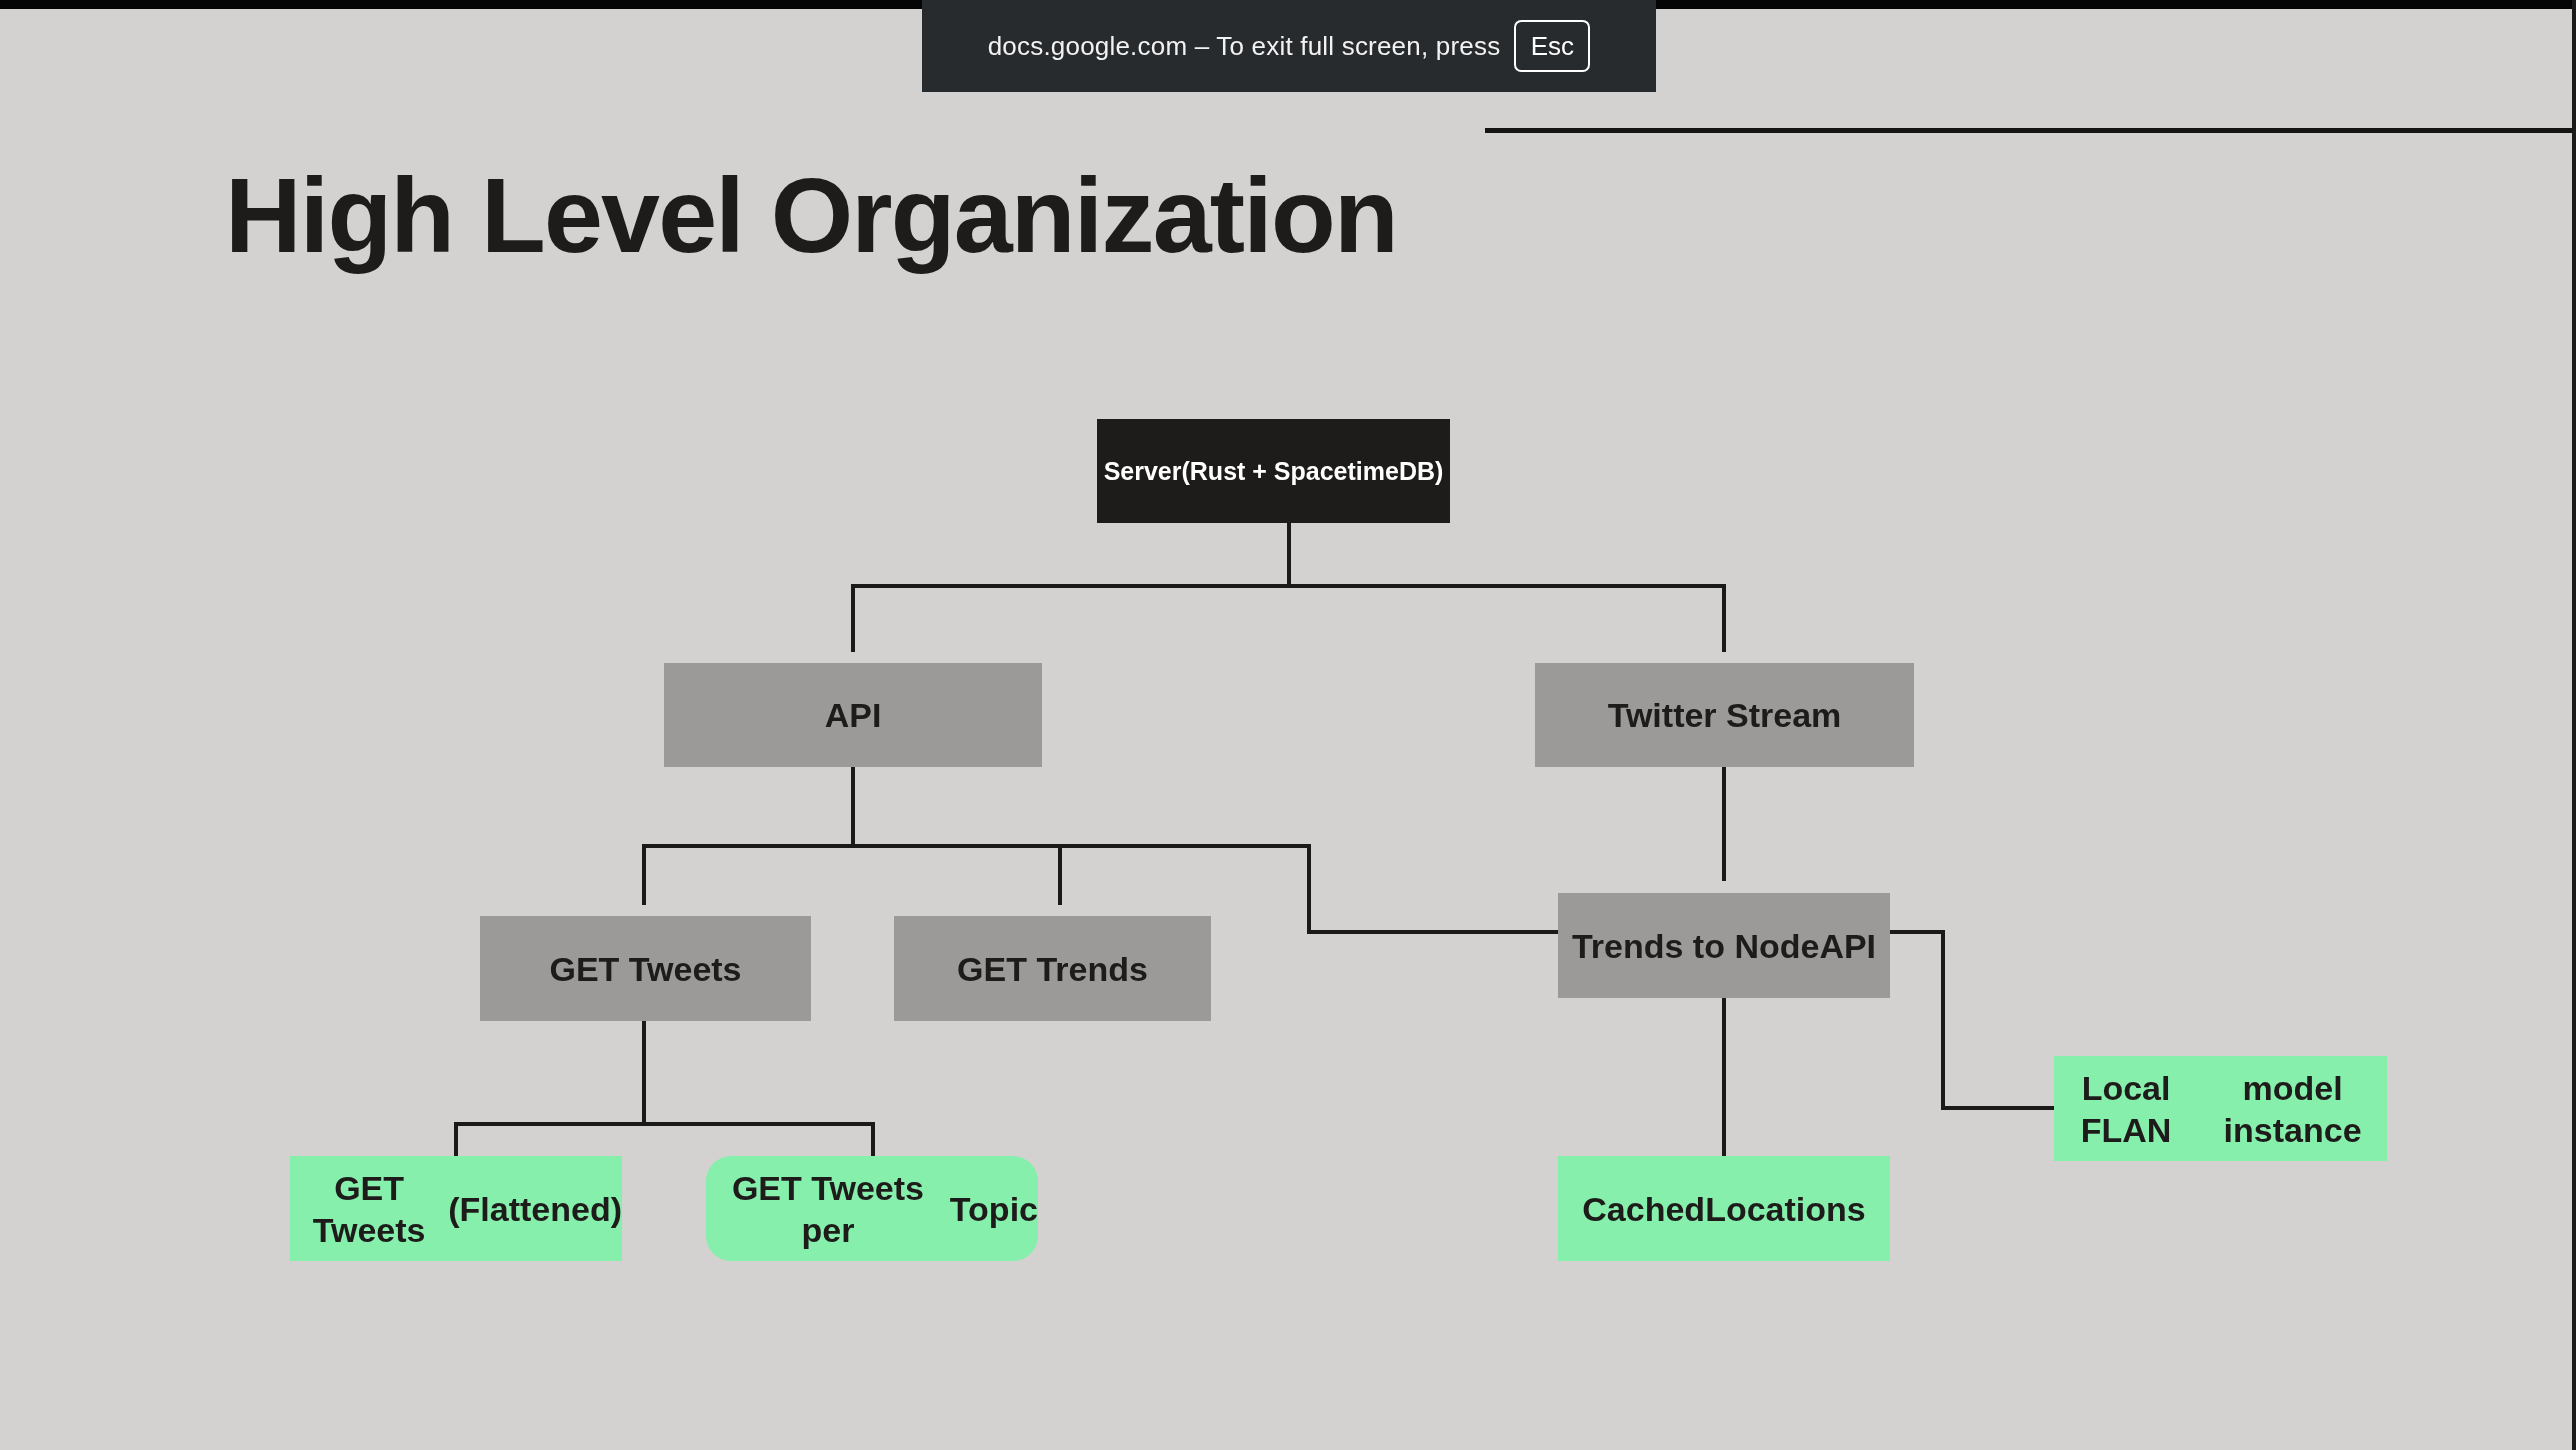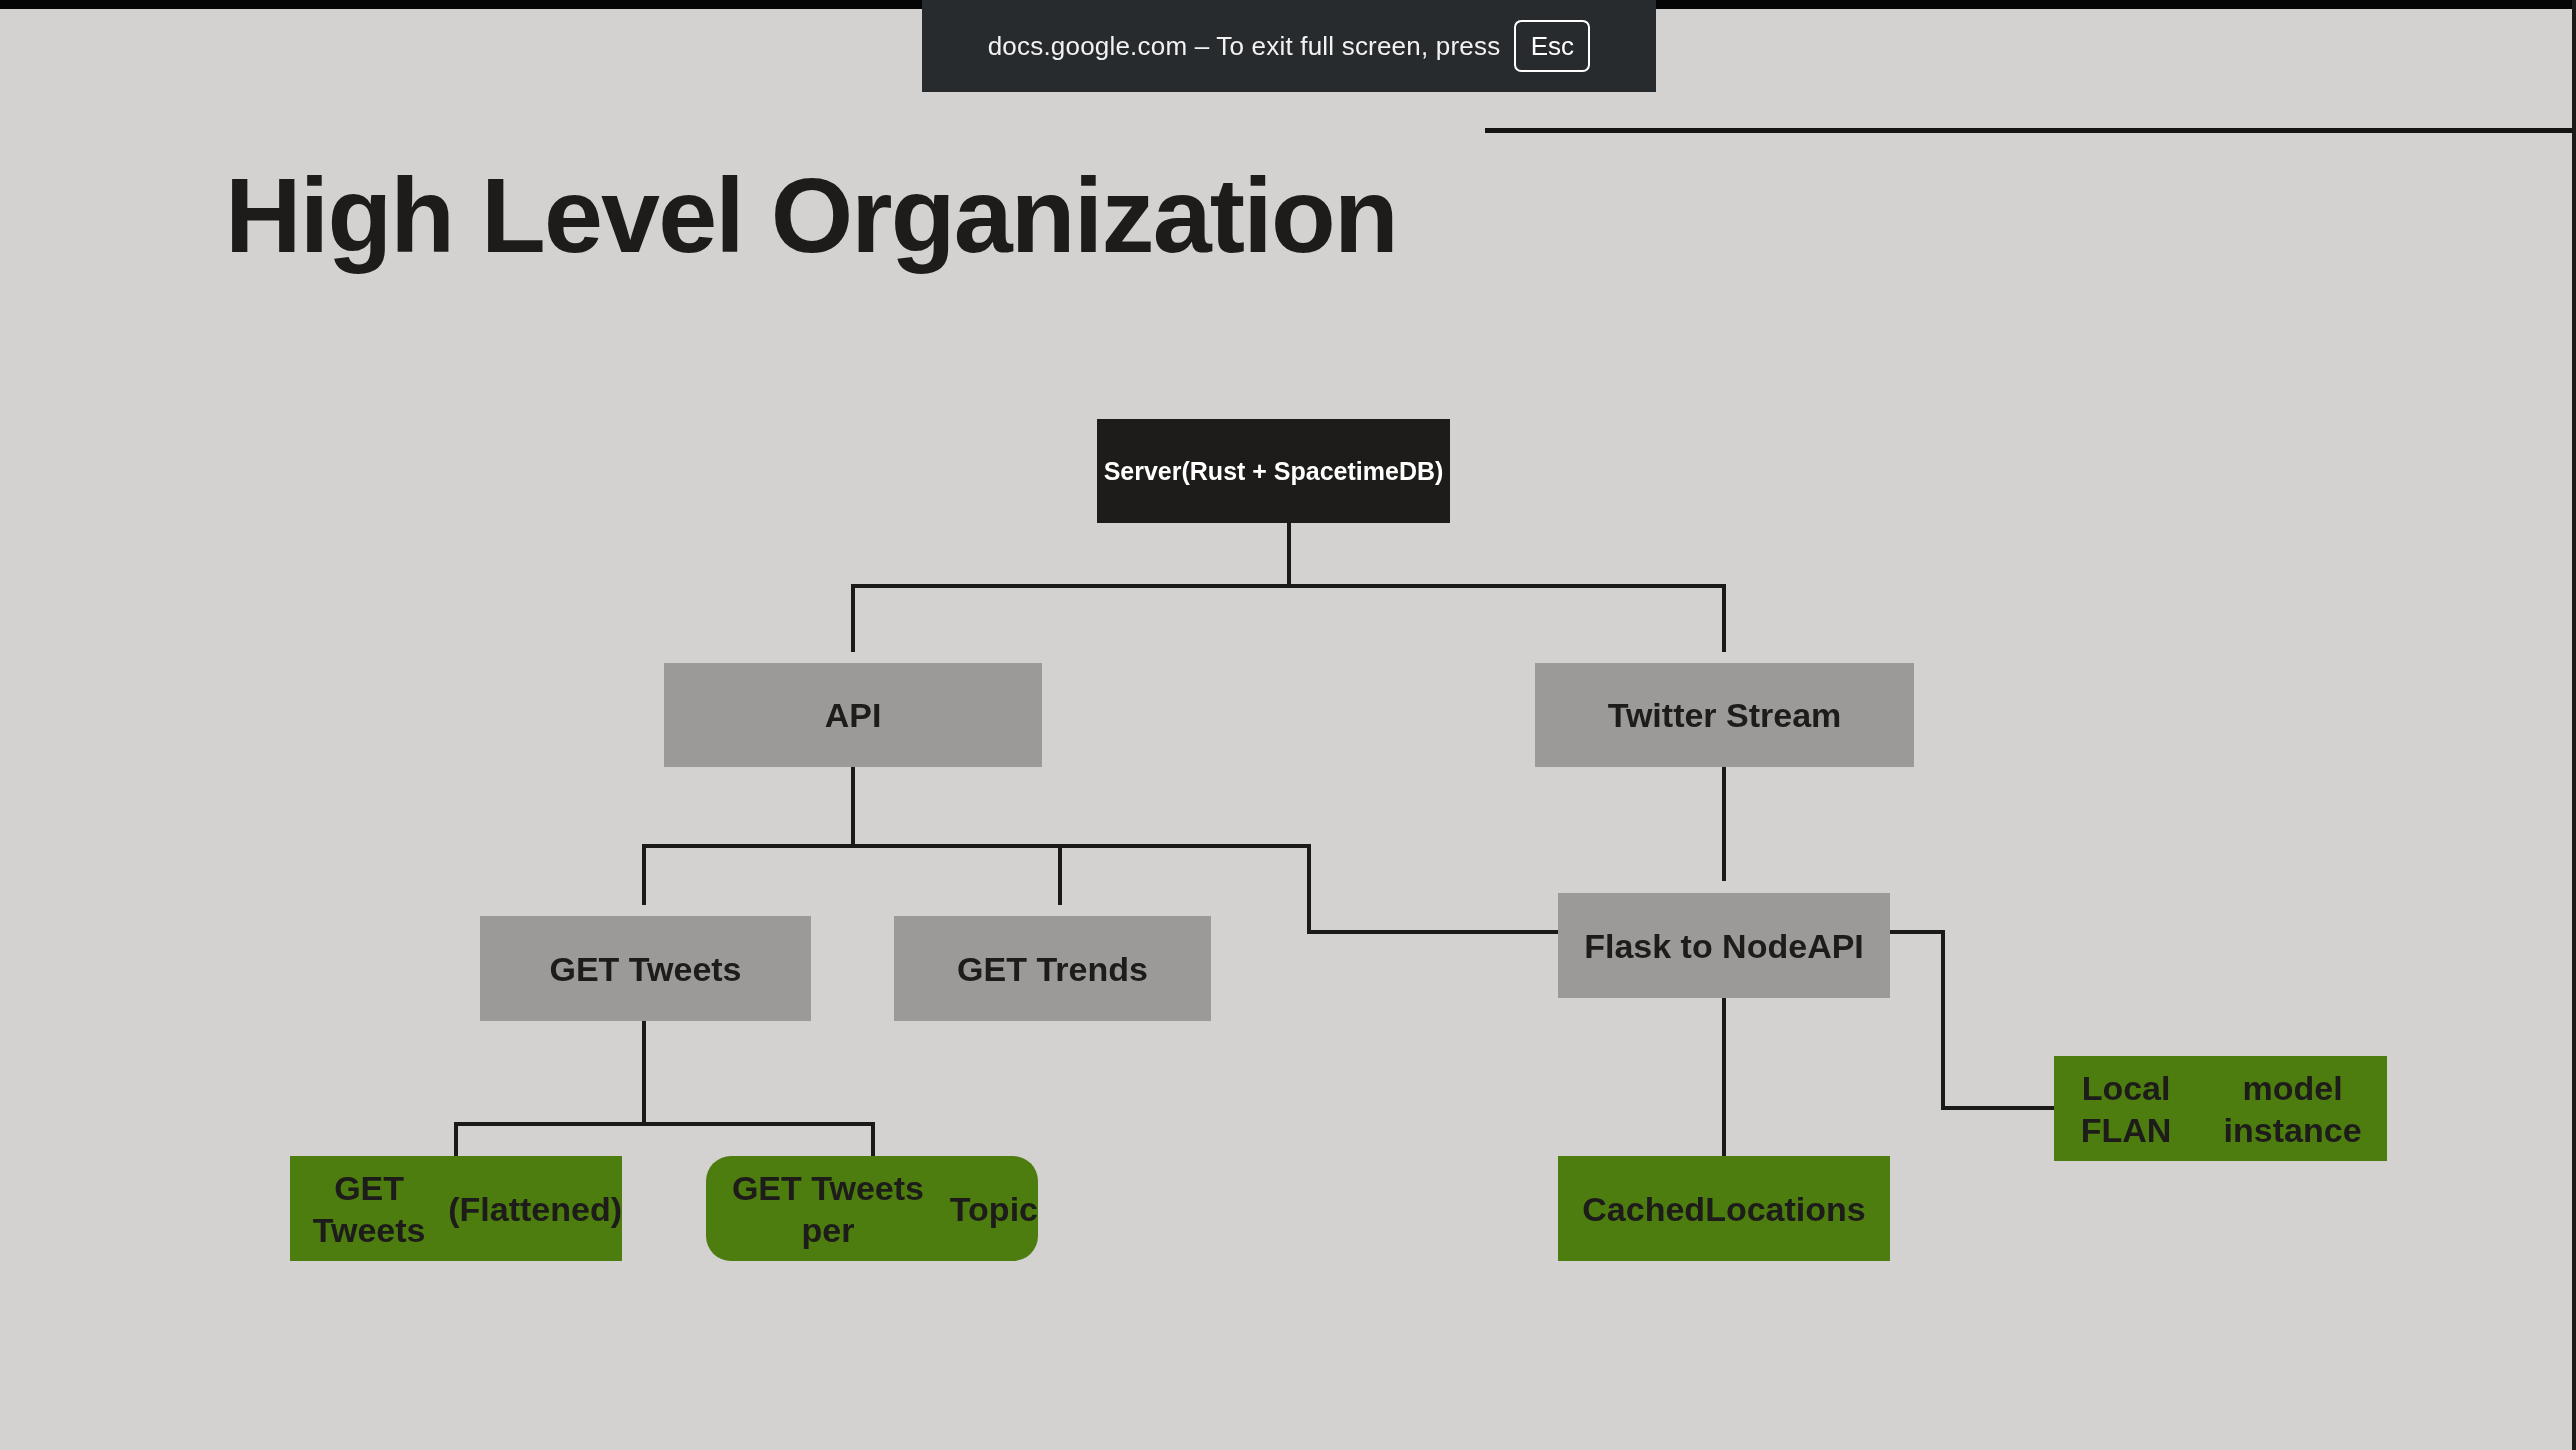--- a/index.html
+++ b/index.html
@@ -28,21 +28,21 @@
     font-size:106px;font-weight:700;color:#1d1c1a;letter-spacing:-1.8px;line-height:1.1;
     white-space:nowrap;
   }
   
   .node{
     position:absolute;display:flex;align-items:center;justify-content:center;
     font-weight:700;text-align:center;
   }
   .node .line{display:block;}
   .node.gray{background:#9b9a98;color:#1d1c1a;font-size:34px;line-height:42px;margin-top:13px;}
-  .node.light{background:#4d7c0f;color:#1d1c1a;font-size:34px;line-height:42px;}
+  .node.light{background:#86efac;color:#1d1c1a;font-size:34px;line-height:42px;}
   .node.dark{background:#1d1c1a;color:#ffffff;font-size:25px;line-height:33px;}
   .conn{position:absolute;background:#1a1a18;}
 </style>
 </head>
 <body>
 
 <div class="slide">
   <div class="deco-rule"></div>
   <div class="slide-title">High Level Organization</div>
   <div id="diagram">
@@ -75,21 +75,21 @@
       <div class="node gray" style="left: 1535px; top: 650px; width: 379px; height: 104px;">
         <span class="line">Twitter Stream</span>
       </div>
       <div class="node gray" style="left: 480px; top: 903px; width: 331px; height: 105px;">
         <span class="line">GET Tweets</span>
       </div>
       <div class="node gray" style="left: 894px; top: 903px; width: 317px; height: 105px;">
         <span class="line">GET Trends</span>
       </div>
       <div class="node gray" style="left: 1558px; top: 880px; width: 332px; height: 105px;">
-        <span class="line">Flask to Node</span>
+        <span class="line">Trends to Node</span>
         <span class="line">API</span>
       </div>
       <div class="node light" style="left: 290px; top: 1156px; width: 332px; height: 105px;">
         <span class="line">GET Tweets</span>
         <span class="line">(Flattened)</span>
       </div>
       <div class="node light" style="left: 706px; top: 1156px; width: 332px; height: 105px; border-radius: 25px;">
         <span class="line">GET Tweets per</span>
         <span class="line">Topic</span>
       </div>

